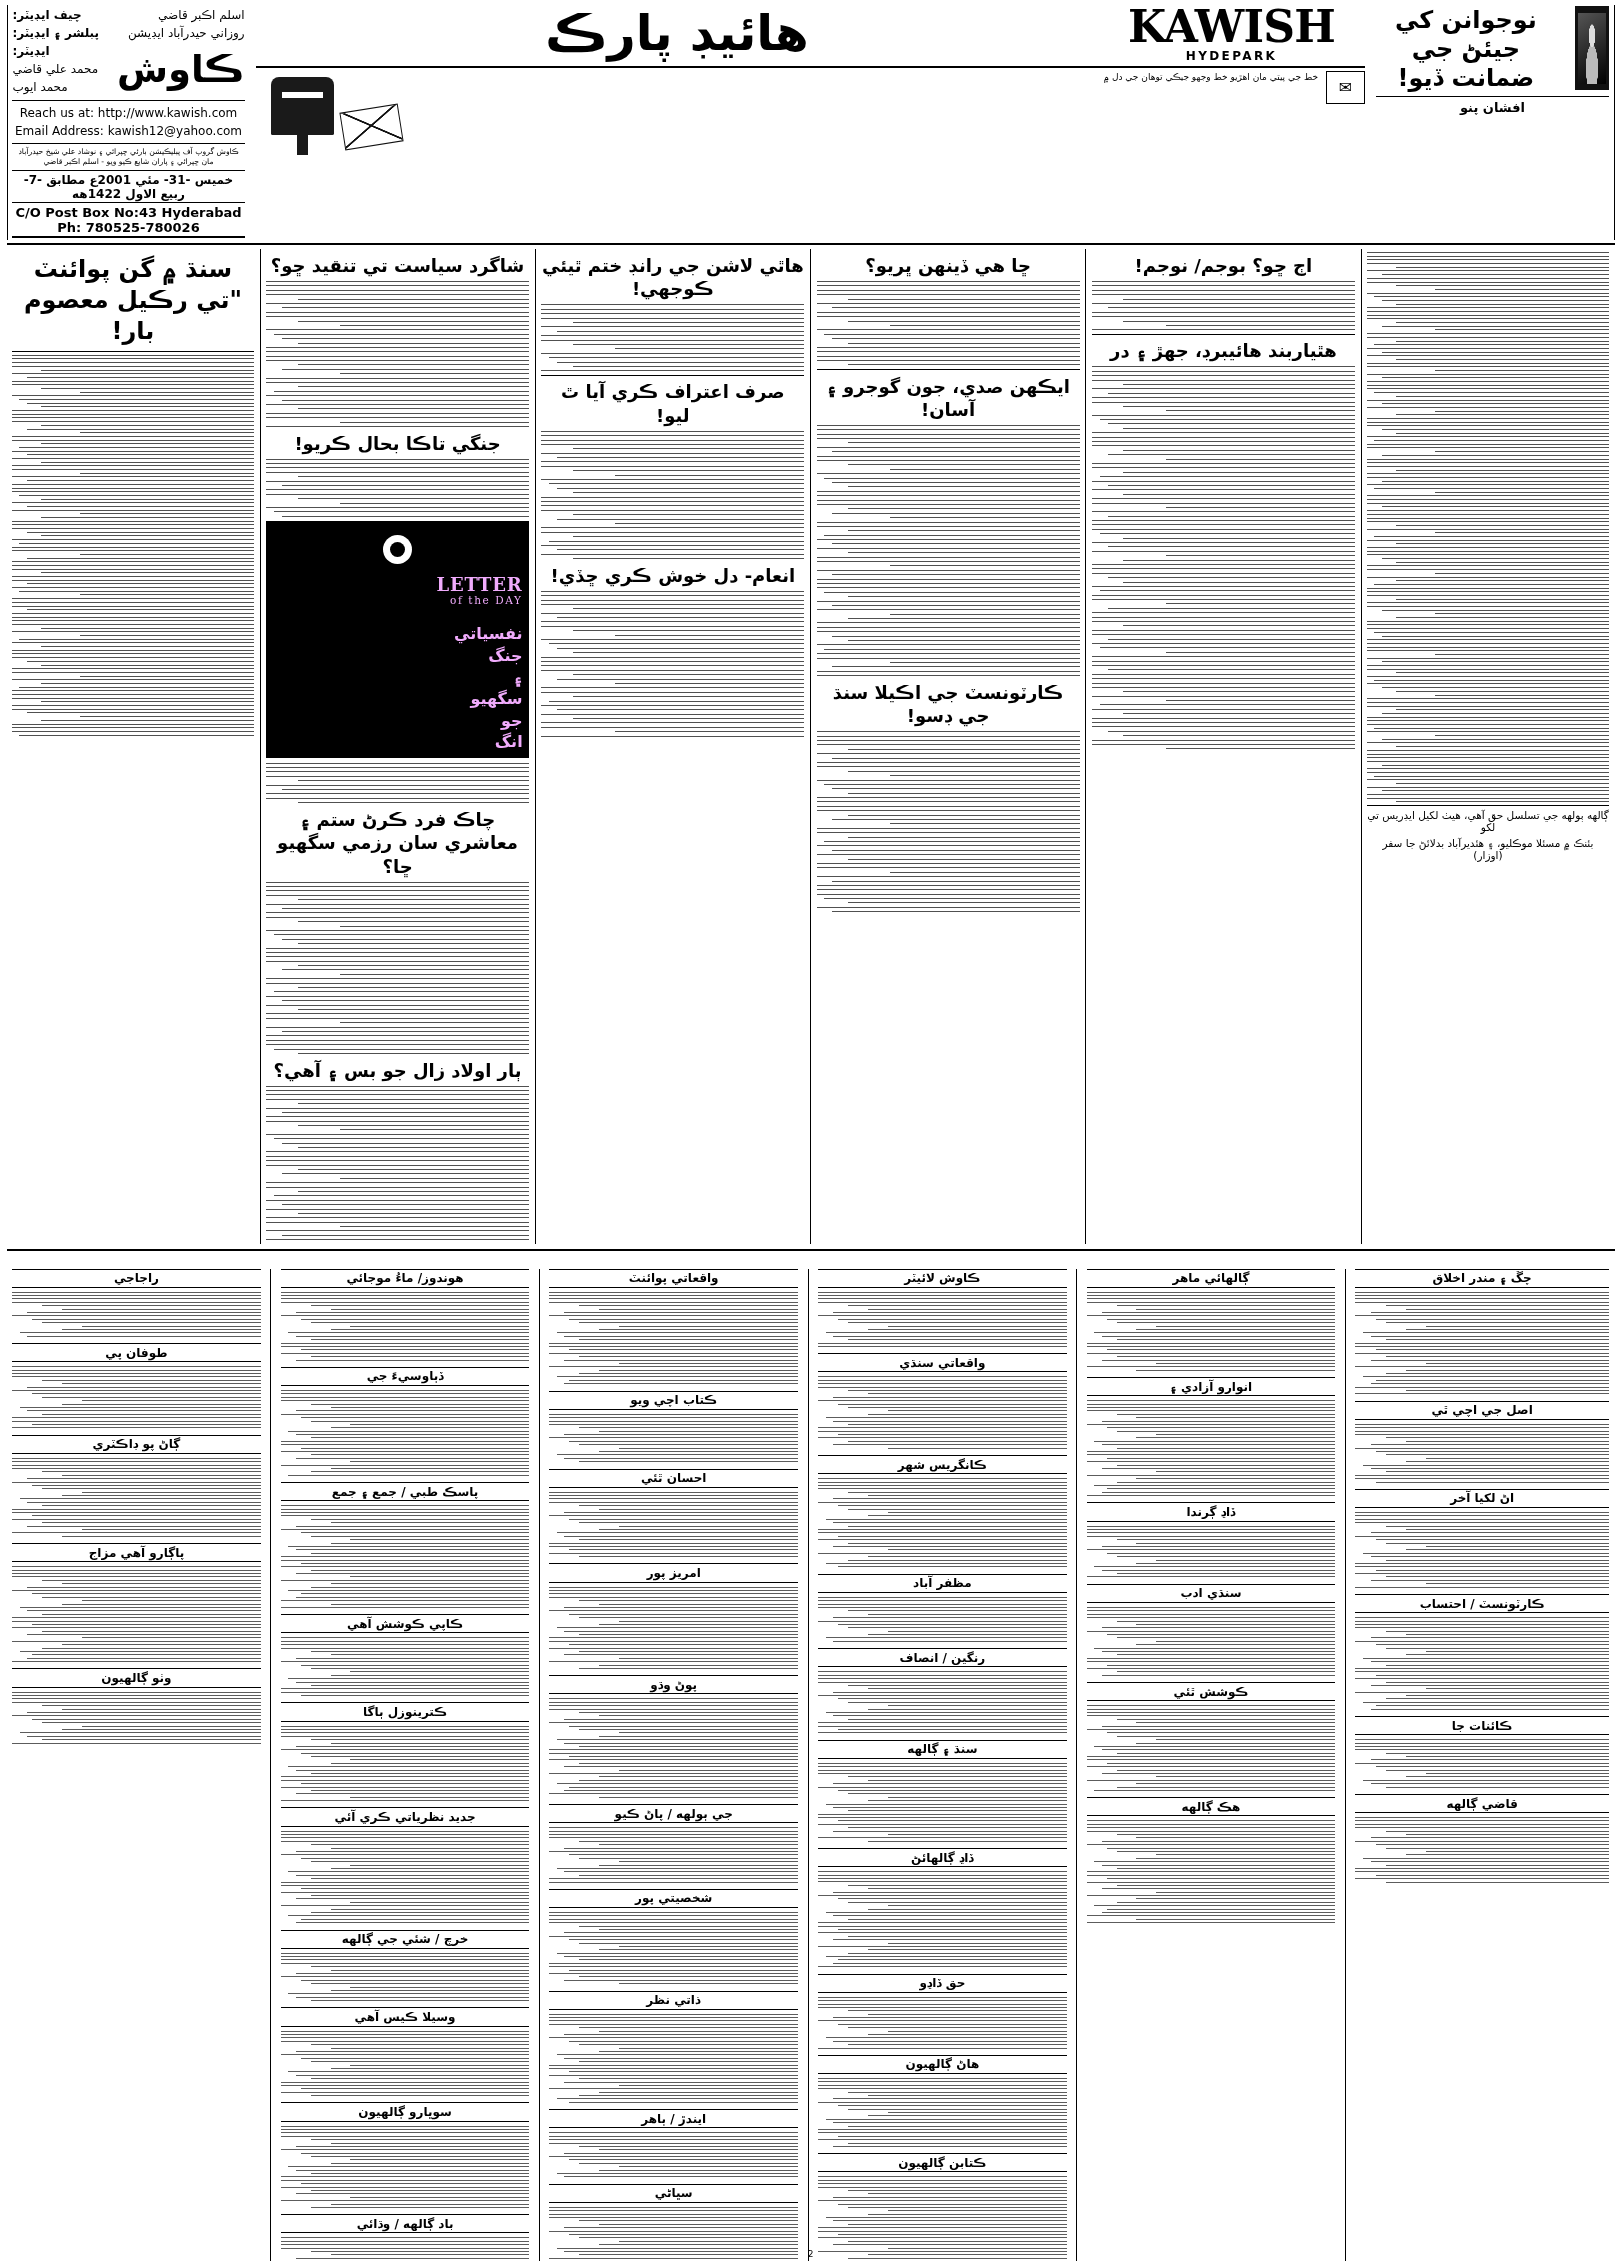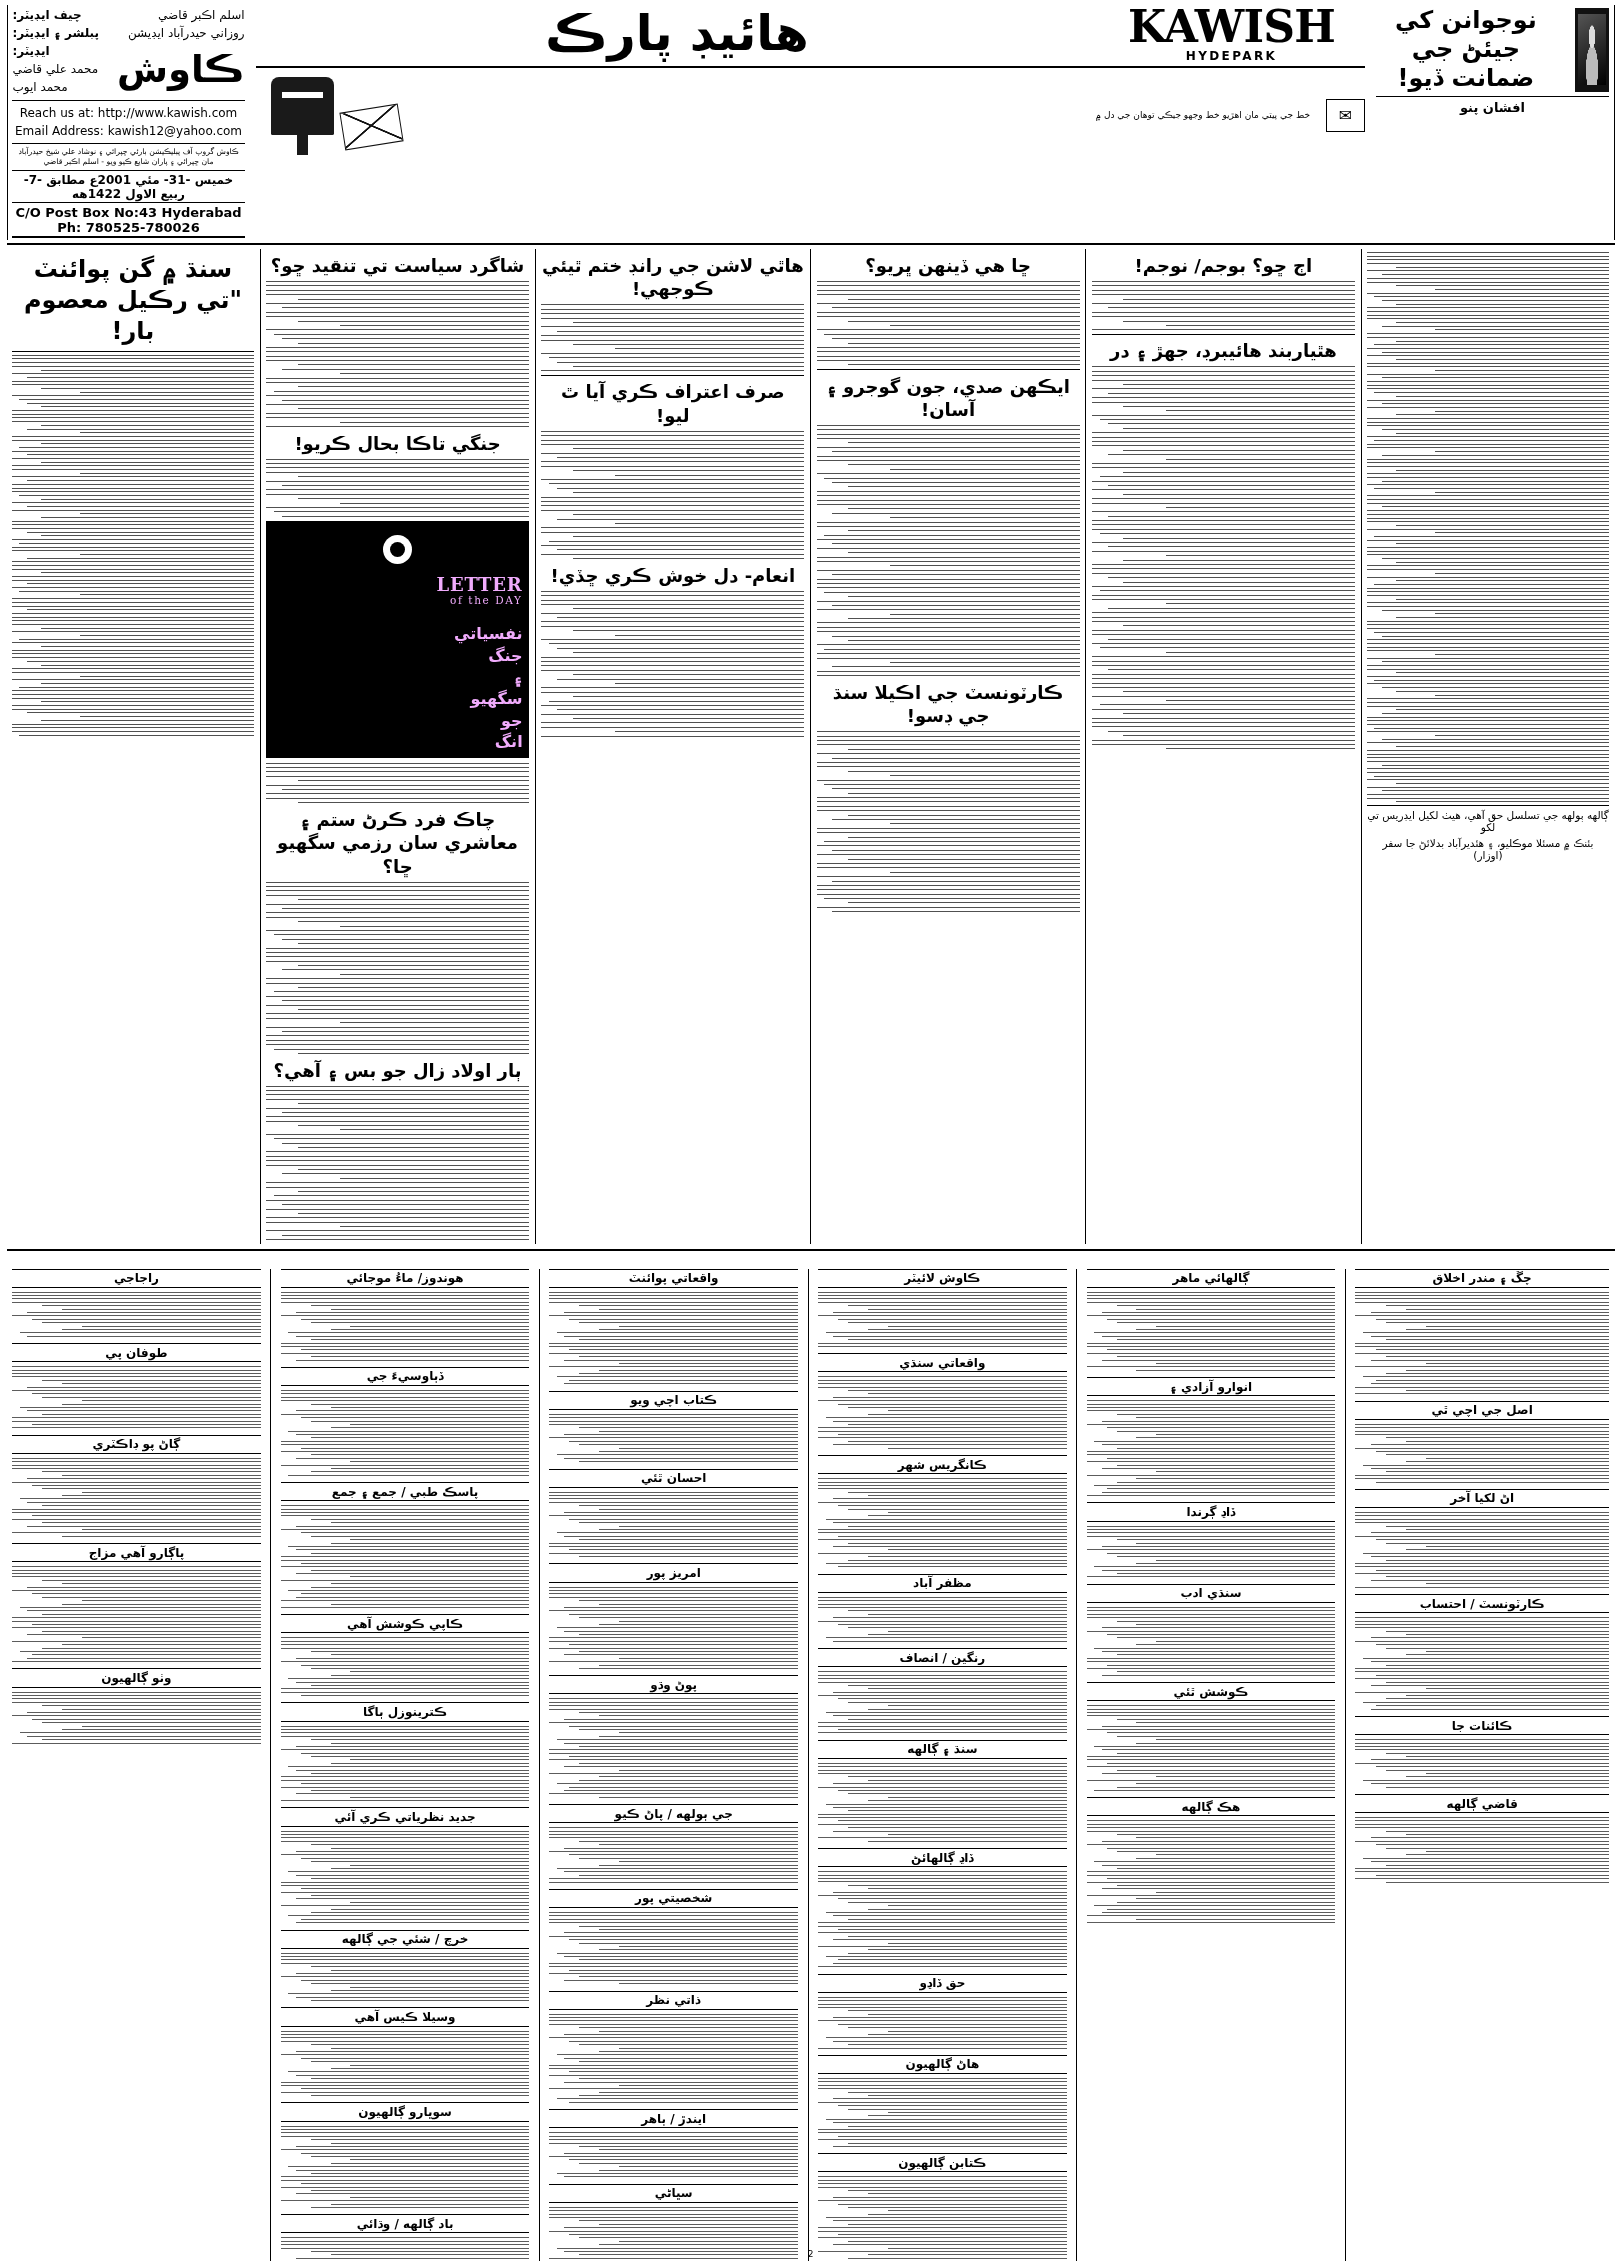--- a/index.html
+++ b/index.html
@@ -176,33 +176,33 @@
       <div style="display:flex;flex-direction:row-reverse;align-items:center;justify-content:space-between;">
         <div style="flex:1 1 auto;">
           <div class="nastaliq-big">هائيڊ پارڪ</div>
         </div>
         <div style="flex:0 0 267px;text-align:left;">
           <div class="kawish-logo">KAWISH</div>
           <div class="kawish-sub">HYDEPARK</div>
         </div>
       </div>
       <div class="hr2"></div>
-      <div style="display:flex;flex-direction:row-reverse;align-items:center;gap:16px;">
+      <div style="display:flex;flex-direction:row-reverse;gap:8px;">
         <div class="mailbox-art">
           <div class="mb"></div>
             <div class="post"></div>
             <div class="env"></div>
         </div>
         <div style="flex:1 1 auto;" class="tiny">خط جي پيتي مان اهڙيو خط وجهو جيڪي توهان جي دل ۾</div>
         <div class="stampbox">✉</div>
       </div>
     </div>
 
     <div class="mh-left">
-      <div style="display:flex;flex-direction:row-reverse;gap:20px;align-items:center;">
+      <div style="display:flex;flex-direction:row-reverse;gap:20px;align-items:flex-start;">
         <div style="flex:1 1 auto;">
           <div class="nastaliq-mid">نوجوانن کي جيئڻ جي ضمانت ڏيو!</div>
         </div>
         <div class="photo portrait"></div>
       </div>
       <div class="hr1"></div>
       <div class="byline">افشان پنو</div>
     </div>
   </div>
 

